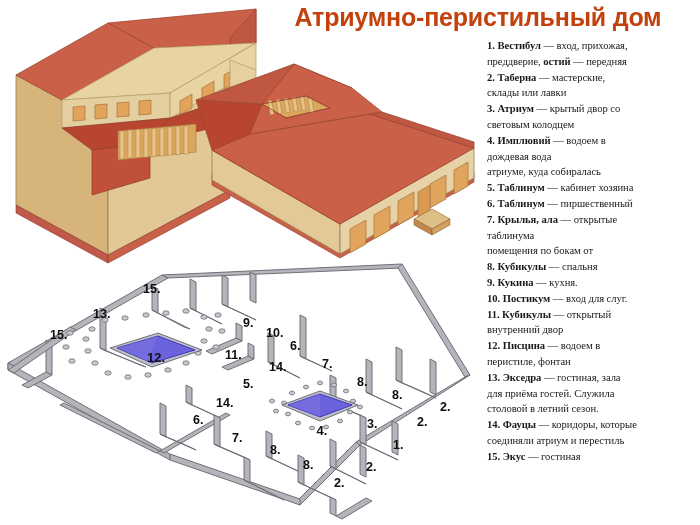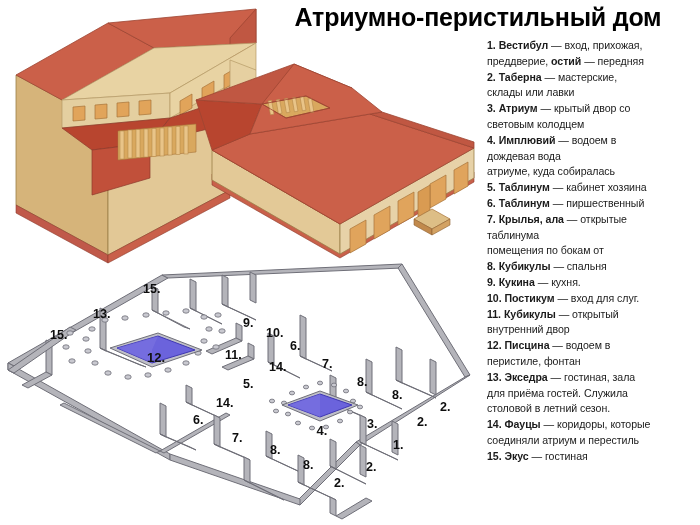--- a/index.html
+++ b/index.html
@@ -8,30 +8,30 @@
     font-family:"Liberation Sans","DejaVu Sans",sans-serif;
     color:#141414;
   }
   #stage{position:absolute;inset:0;}
 
   
   #title{
     position:absolute;left:258px;top:2px;width:440px;
     text-align:center;
     font-size:25px;font-weight:bold;letter-spacing:-0.2px;
-    color:#000000;line-height:30px;white-space:nowrap;
+    color:#c2410c;line-height:30px;white-space:nowrap;
   }
 
   
   #legend{
     position:absolute;left:487px;top:38px;width:213px;
   }
   .leg-line{
     font-size:10.6px;line-height:15.8px;color:#1a1a1a;
-    white-space:nowrap;letter-spacing:-0.05px;
+    white-space:nowrap;letter-spacing:-0.05px;font-family:Liberation Serif, serif;
   }
   .leg-line b{font-weight:bold;}
 
   
   #model{position:absolute;left:0px;top:0px;width:500px;height:300px;}
   #model svg{display:block;}
 
   
   #plan{position:absolute;left:0px;top:255px;width:500px;height:270px;}
   #plan svg{display:block;}

